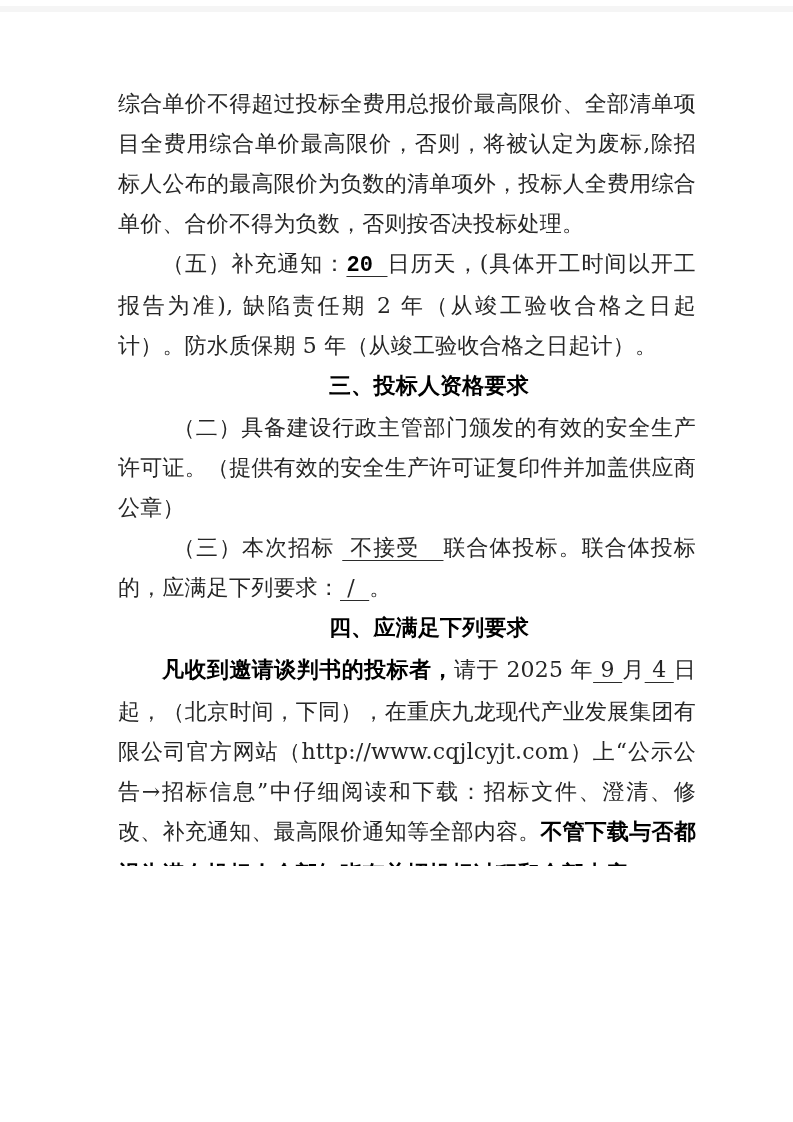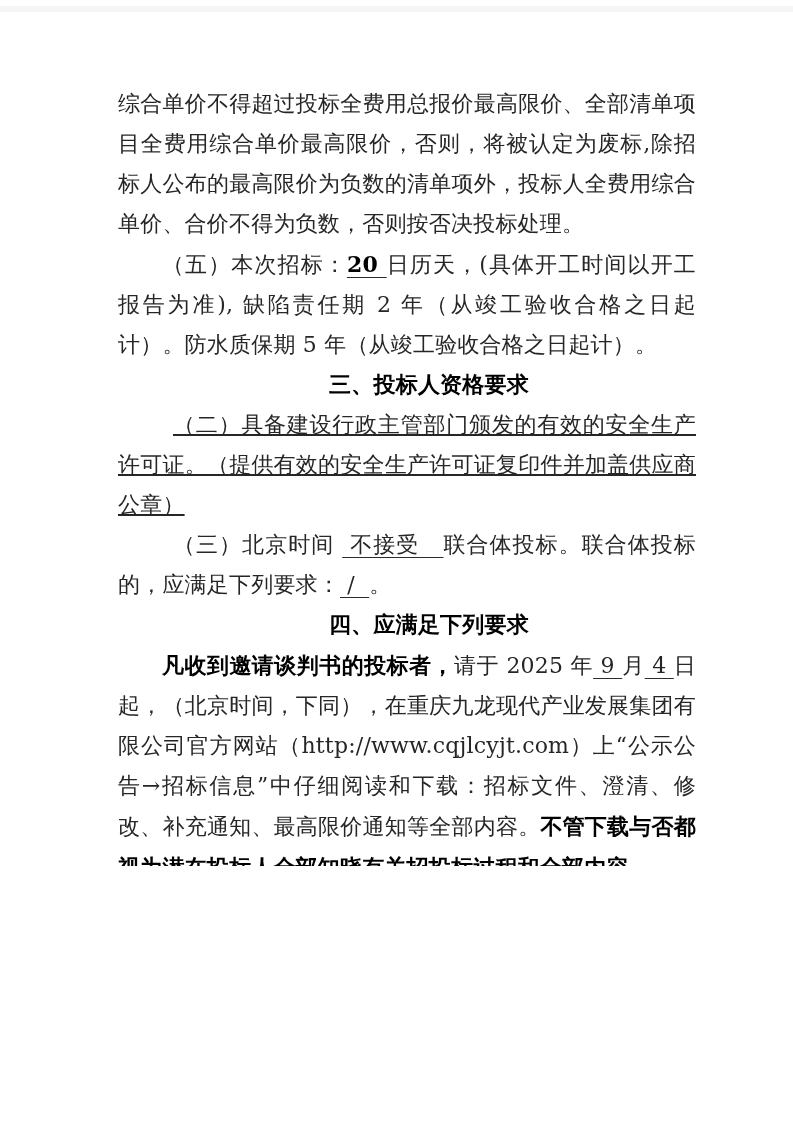--- a/index.html
+++ b/index.html
@@ -41,35 +41,36 @@
   }
   p.para.heading {
     font-family: "Liberation Sans", "DejaVu Sans", sans-serif;
     font-weight: bold;
     color: #000000;
     text-align: center;
   }
   .run-bold {
     font-weight: bold;
     color: #000000;
+    font-family: Liberation Mono, monospace;
   }
   .run-underline {
     text-decoration: underline;
     text-underline-offset: 5px;
     text-decoration-thickness: 1.4px;
     text-decoration-color: #2b2b2b;
   }
 </style>
 </head>
 <body>
 
 <div class="page" style="background: rgb(255, 255, 255);">
   <div class="scan-edge"></div>
   <div class="content" style="color: rgb(38, 38, 38);">
       <p class="para body" style="text-indent: 0px;"><span class="">综合单价不得超过投标全费用总报价最高限价、全部清单项目全费用综合单价最高限价，否则，将被认定为废标,除招标人公布的最高限价为负数的清单项外，投标人全费用综合单价、合价不得为负数，否则按否决投标处理。</span></p>
-      <p class="para body" style="text-indent: 2em;"><span class="">（五）本次招标：</span><span class="run-bold run-underline">20&nbsp;</span><span class="">日历天，(具体开工时间以开工报告为准), 缺陷责任期 2 年（从竣工验收合格之日起计）。防水质保期 5 年（从竣工验收合格之日起计）。</span></p>
+      <p class="para body" style="text-indent: 2em;"><span class="">（五）补充通知：</span><span class="run-bold run-underline">20&nbsp;</span><span class="">日历天，(具体开工时间以开工报告为准), 缺陷责任期 2 年（从竣工验收合格之日起计）。防水质保期 5 年（从竣工验收合格之日起计）。</span></p>
       <p class="para heading" style="text-indent: 2em;"><span class="run-bold ">三、投标人资格要求</span></p>
-      <p class="para body" style="text-indent: 2.5em; text-decoration: underline;"><span class="">（二）具备建设行政主管部门颁发的有效的安全生产许可证。（提供有效的安全生产许可证复印件并加盖供应商公章）</span></p>
-      <p class="para body" style="text-indent: 2.5em;"><span class="">（三）北京时间 </span><span class="run-underline">&nbsp;不接受&nbsp;&nbsp;&nbsp;</span><span class="">联合体投标。联合体投标的，应满足下列要求：</span><span class="run-underline">&nbsp;/&nbsp;&nbsp;</span><span class="">。</span></p>
+      <p class="para body" style="text-indent: 2.5em;"><span class="">（二）具备建设行政主管部门颁发的有效的安全生产许可证。（提供有效的安全生产许可证复印件并加盖供应商公章）</span></p>
+      <p class="para body" style="text-indent: 2.5em;"><span class="">（三）本次招标 </span><span class="run-underline">&nbsp;不接受&nbsp;&nbsp;&nbsp;</span><span class="">联合体投标。联合体投标的，应满足下列要求：</span><span class="run-underline">&nbsp;/&nbsp;&nbsp;</span><span class="">。</span></p>
       <p class="para heading" style="text-indent: 2em;"><span class="run-bold ">四、应满足下列要求</span></p>
       <p class="para body" style="text-indent: 2em;"><span class="run-bold ">凡收到邀请谈判书的投标者，</span><span class="">请于 2025 年</span><span class="run-underline">&nbsp;9&nbsp;</span><span class="">月</span><span class="run-underline">&nbsp;4&nbsp;</span><span class="">日起，（北京时间，下同），在重庆九龙现代产业发展集团有限公司官方网站（http://www.cqjlcyjt.com）上“公示公告→招标信息”中仔细阅读和下载：招标文件、澄清、修改、补充通知、最高限价通知等全部内容。</span><span class="run-bold ">不管下载与否都视为潜在投标人全部知晓有关招投标过程和全部内容。</span></p>
     </div>
 </div>
 
 </body></html>

